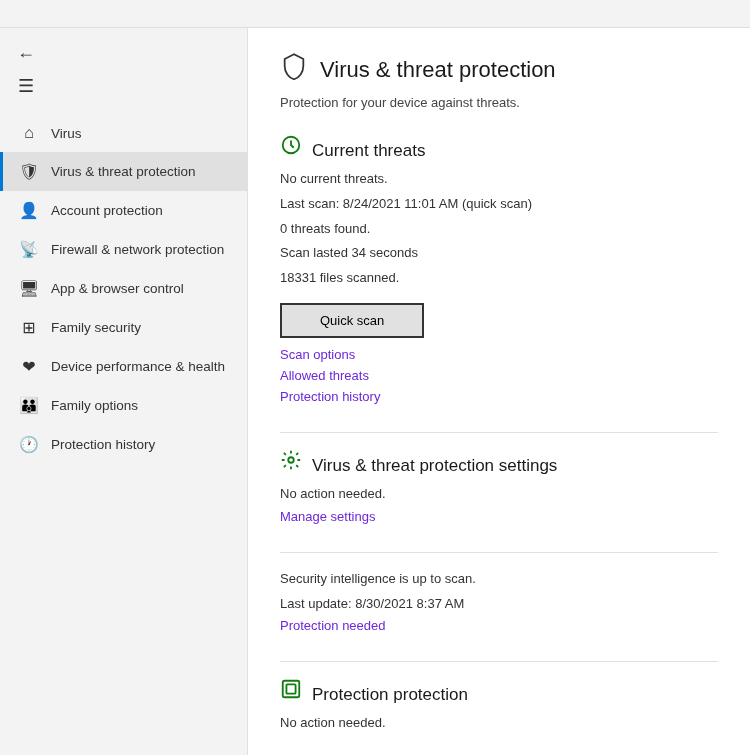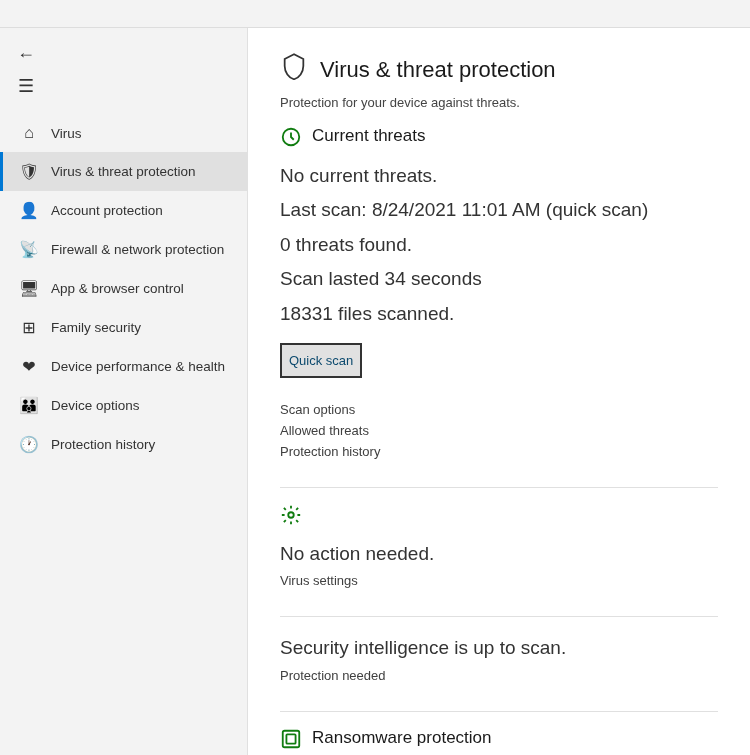--- a/index.html
+++ b/index.html
@@ -106,60 +106,60 @@
       color: #333;
     }
     .page-title {
       font-size: 22px;
       font-weight: 300;
       color: #1a1a1a;
     }
     .page-subtitle {
       font-size: 13px;
       color: #444;
-      margin-bottom: 16px;
+      margin-bottom: 24px;
     }
     .section {
       margin-bottom: 28px;
     }
     .section-header {
       display: flex;
-      align-items: flex-start;
+      align-items: flex-end;
       gap: 10px;
       margin-bottom: 8px;
     }
     .section-icon {
       font-size: 20px;
       color: #107c10;
     }
     .section-title {
       font-size: 17px;
       font-weight: 400;
       color: #1a1a1a;
     }
     .section-info {
-      font-size: 19px;
+      font-size: 13px;
       color: #333;
       margin-bottom: 4px;
       line-height: 1.6;
     }
     .quick-scan-btn {
       display: inline-block;
-      padding: 8px 7px;
+      padding: 8px 38px;
       background: #e1e1e1;
       border: 2px solid #333;
       font-size: 13px;
       cursor: pointer;
-      margin: 10px 0 24px 0;
-      color: #0c4a6e;
+      margin: 10px 0 9px 0;
+      color: #000000;
       font-family: 'Segoe UI', Arial, sans-serif;
     }
     .link-btn {
       display: block;
-      color: #404040;
+      color: #6d28d9;
       font-size: 13px;
       cursor: pointer;
       text-decoration: none;
       margin-bottom: 6px;
     }
     .divider {
       border: none;
       border-top: 1px solid #e0e0e0;
       margin: 16px 0;
     }
@@ -202,21 +202,21 @@
         <div class="nav-item">
           <span class="nav-icon">⊞</span>
           <span>Family security</span>
         </div>
         <div class="nav-item">
           <span class="nav-icon">❤</span>
           <span>Device performance &amp; health</span>
         </div>
         <div class="nav-item">
           <span class="nav-icon">👪</span>
-          <span>Device options</span>
+          <span>Family options</span>
         </div>
         <div class="nav-item">
           <span class="nav-icon">🕐</span>
           <span>Protection history</span>
         </div>
       </nav>
   </div>
 
   <div class="main-content" id="main-content">
   <div class="page-header">
@@ -233,34 +233,36 @@
             </svg></span>
           <span class="section-title">Current threats</span>
         </div><div class="section-info">No current threats.</div><div class="section-info">Last scan: 8/24/2021 11:01 AM (quick scan)</div><div class="section-info">0 threats found.</div><div class="section-info">Scan lasted 34 seconds</div><div class="section-info">18331 files scanned.</div><button class="quick-scan-btn">Quick scan</button><a class="link-btn" href="#">Scan options</a><a class="link-btn" href="#">Allowed threats</a><a class="link-btn" href="#">Protection history</a></div>
       <hr class="divider">
       <div class="section">
         <div class="section-header">
           <span class="section-icon"><svg width="22" height="22" viewBox="0 0 24 24" fill="none" stroke="#107c10" stroke-width="2">
               <circle cx="12" cy="12" r="3"></circle>
               <path d="M12 2v3M12 19v3M4.22 4.22l2.12 2.12M17.66 17.66l2.12 2.12M2 12h3M19 12h3M4.22 19.78l2.12-2.12M17.66 6.34l2.12-2.12"></path>
             </svg></span>
+          <span class="section-title">Virus &amp; threat protection settings</span>
         </div>
         <div class="section-info">No action needed.</div>
-        <a class="link-btn" href="#">Virus settings</a>
+        <a class="link-btn" href="#">Manage settings</a>
       </div>
       <hr class="divider">
       <div class="section">
         <div class="section-info">Security intelligence is up to scan.</div>
+        <div class="section-info">Last update: 8/30/2021 8:37 AM</div>
         <a class="link-btn" href="#">Protection needed</a>
       </div>
       <hr class="divider">
       <div class="section">
         <div class="section-header">
           <span class="section-icon"><svg width="22" height="22" viewBox="0 0 24 24" fill="none" stroke="#107c10" stroke-width="2">
               <rect x="3" y="3" width="18" height="18" rx="2"></rect>
               <rect x="7" y="7" width="10" height="10" rx="1"></rect>
             </svg></span>
-          <span class="section-title">Ransomware protection</span>
+          <span class="section-title">Protection protection</span>
         </div>
         <div class="section-info">No action needed.</div>
       </div>
     </div>
 </div>
 
 </body></html>

